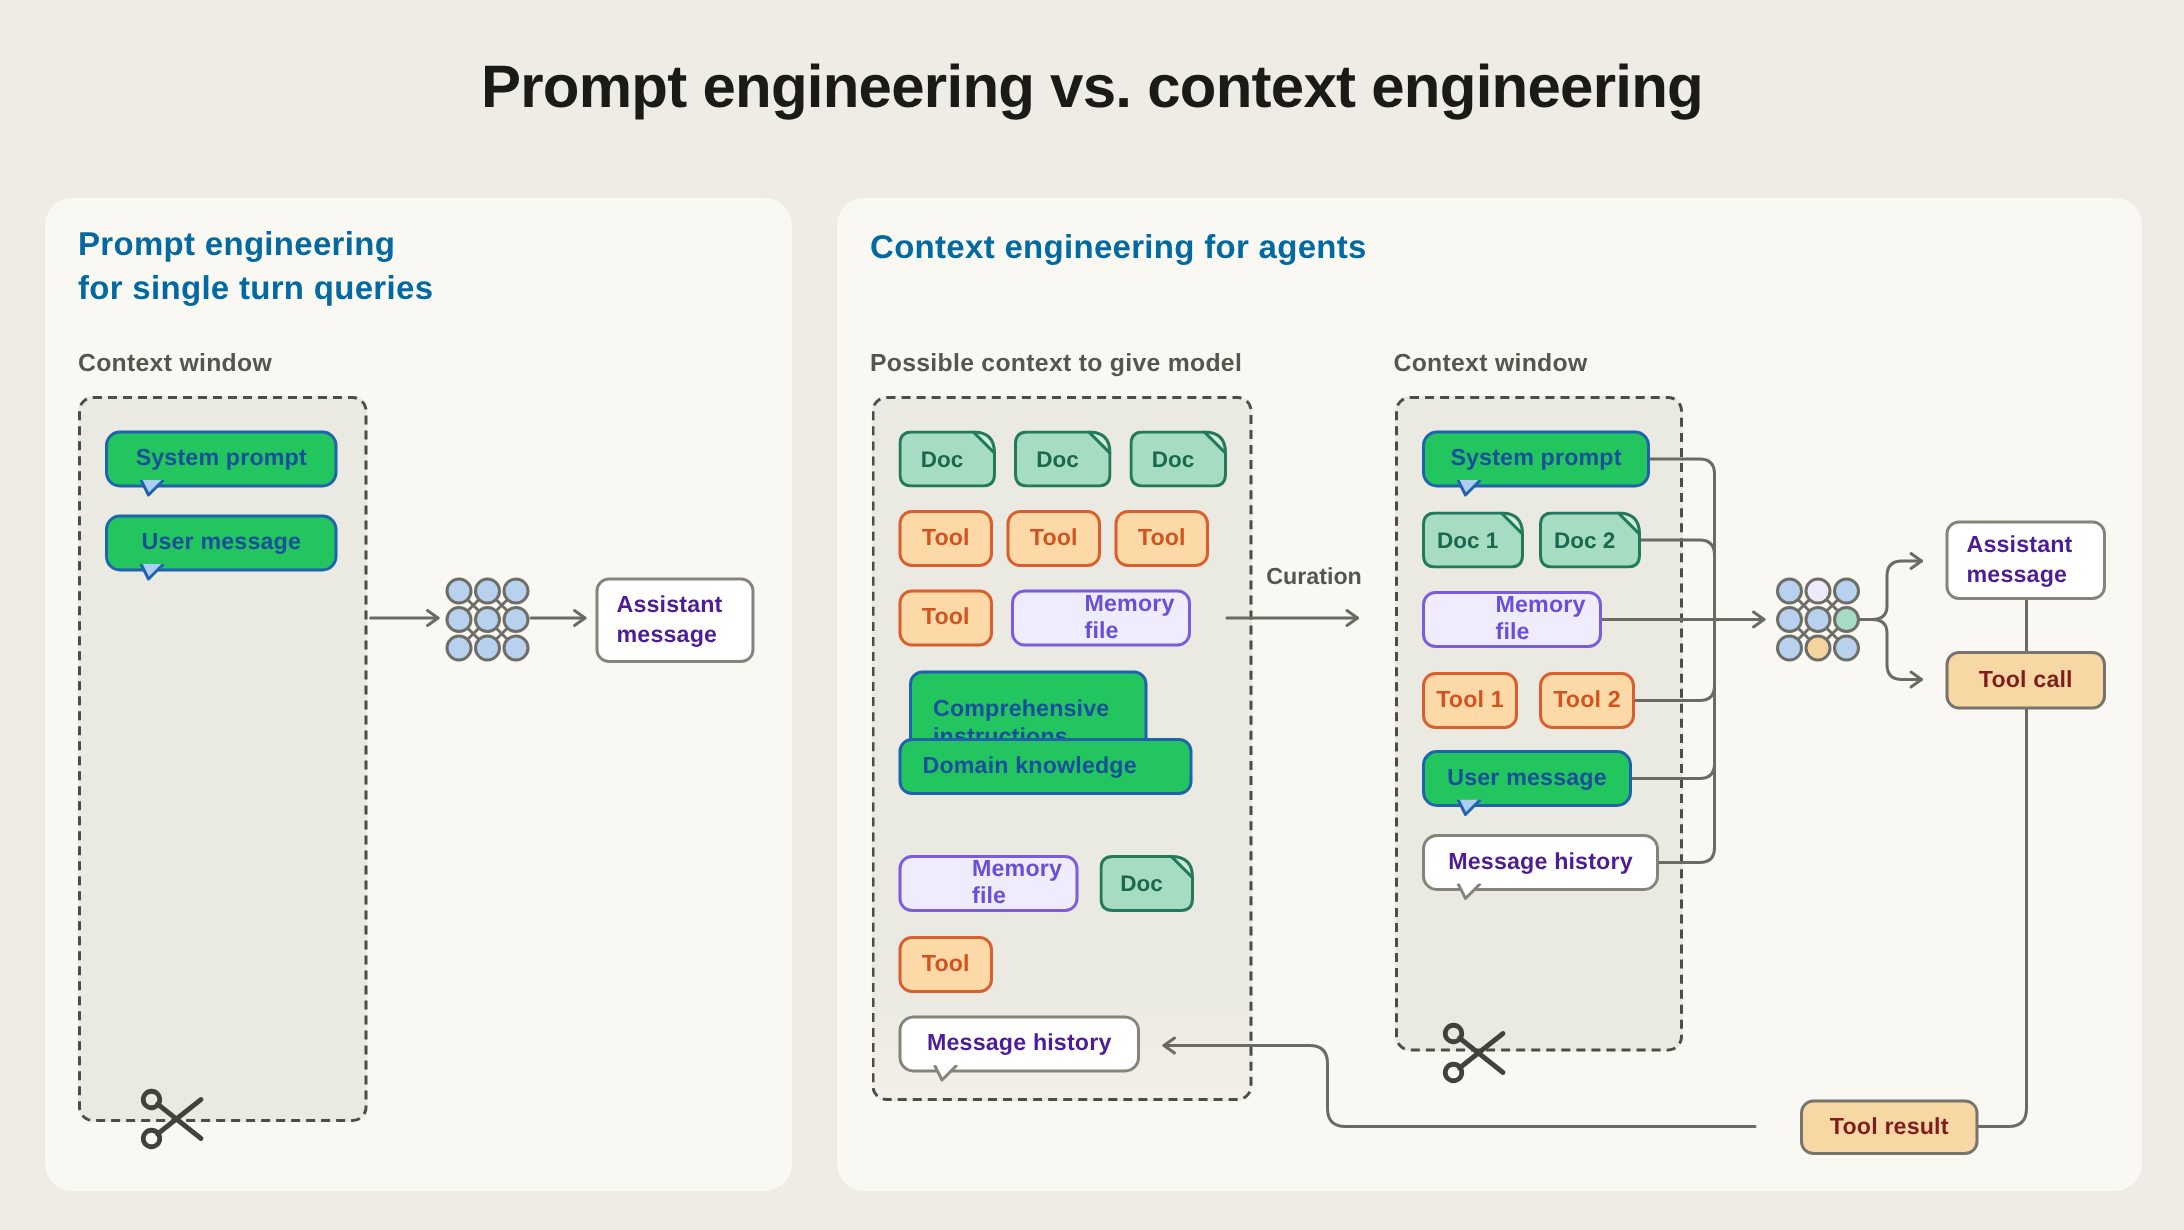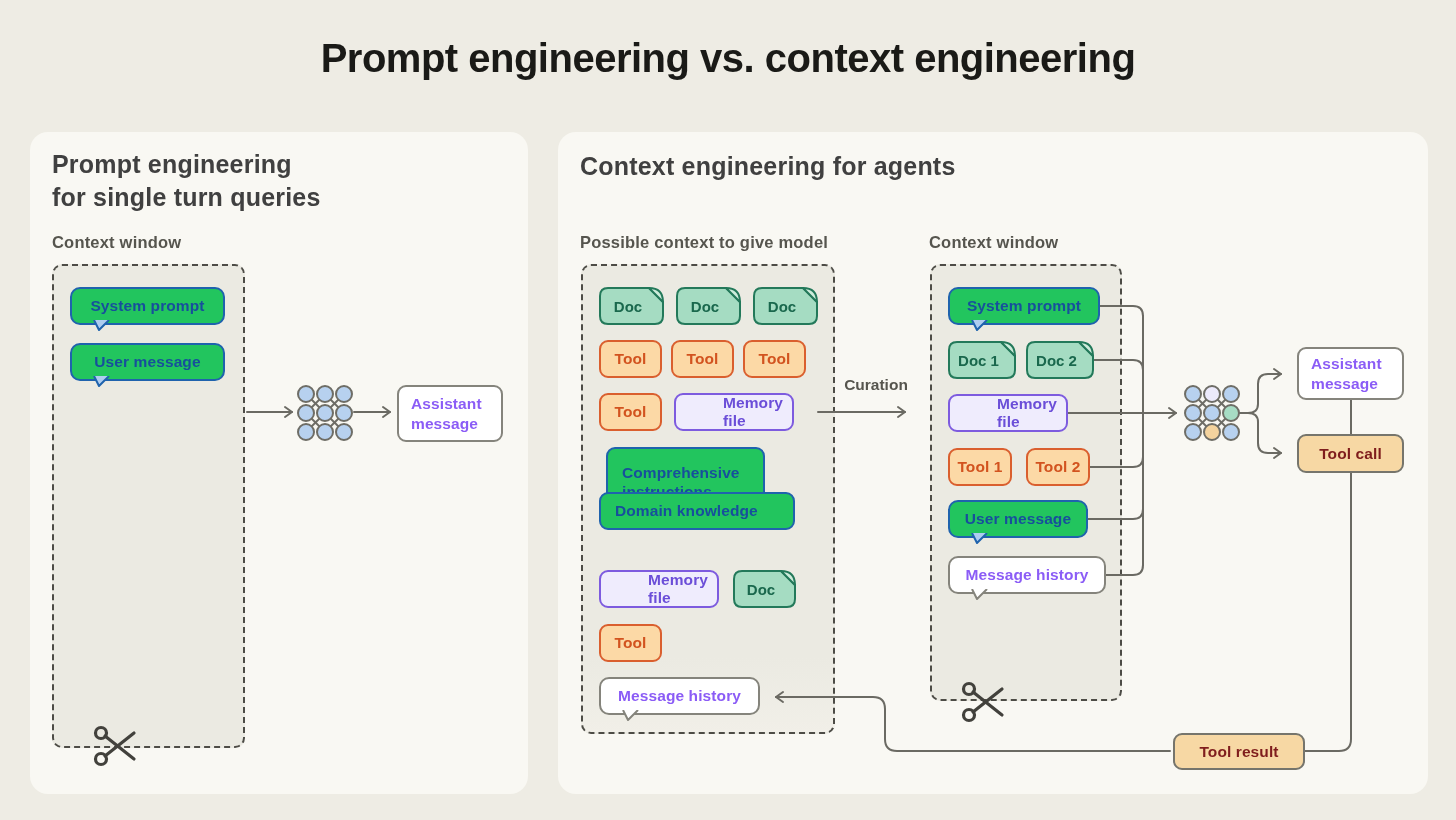--- a/index.html
+++ b/index.html
@@ -3,40 +3,40 @@
 <meta charset="utf-8">
 <style>
   html,body { margin:0; padding:0; background:#eeece4; font-family:"Liberation Sans", sans-serif; }
   .canvas { position:relative; width:1456px; height:820px; background:#eeece4; overflow:hidden; }
 
   .title { position:absolute; top:36px; left:0; width:100%; margin:0; text-align:center;
            font-size:40px; font-weight:bold; letter-spacing:-0.5px; color:#1a1a17; }
 
   .card { position:absolute; background:#f9f8f3; border-radius:18px; }
 
-  .panel-heading { position:absolute; font-size:25px; font-weight:bold; color:#404040;
+  .panel-heading { position:absolute; font-size:22px; font-weight:bold; color:#0369a1;
                    line-height:1.32; white-space:pre-line; letter-spacing:0.2px; }
   .section-label { position:absolute; font-size:16.5px; font-weight:bold; color:#56554e; letter-spacing:0.2px; }
   .small-label   { position:absolute; font-size:15.5px; font-weight:bold; color:#56554e; text-align:center; }
 
   .dashed-box { position:absolute; box-sizing:border-box; border:2px dashed #4d4c46;
                 border-radius:10px; background:#ebeae2; }
   .fade { background:linear-gradient(180deg,#ebeae2 84%,#f1efe8 100%); }
 
   .overlay { position:absolute; left:0; top:0; pointer-events:none; }
   .ln { fill:none; stroke:#6b6a63; stroke-width:2; stroke-linecap:round; stroke-linejoin:round; }
 
   .chip { position:absolute; box-sizing:border-box; display:flex; align-items:center; justify-content:center;
           border:2px solid; border-radius:9px; font-size:15.5px; font-weight:bold; letter-spacing:0.1px; }
   .bubble { border-radius:10px; }
   .tail { position:absolute; left:20px; bottom:-10px; }
 
   .blue   { background:#22c55e; border-color:#1f63ad; color:#174f9c; }
   .blue   .tail path { fill:#aecdf0; stroke:#1f63ad; }
-  .whiteb { background:#ffffff; border-color:#85847c; color:#8b5cf6; }
+  .whiteb { background:#ffffff; border-color:#85847c; color:#4c1d95; }
   .whiteb .tail path { fill:#ffffff; stroke:#85847c; }
   .orange { background:#fcd9a6; border-color:#da5f2e; color:#d2531f;align-items:center; }
   .purple { background:#efecfd; border-color:#7d5bdf; color:#6b4ed8;padding-left:47px; }
   .tan    { background:#f7d8a4; border-color:#76756c; color:#7f1d1d; }
 
   .align-left { justify-content:flex-start; text-align:left; padding-left:14px; line-height:1.22; }
   .out-left   { justify-content:flex-start; text-align:left; padding-left:12px; line-height:1.25; }
 
   .docchip { position:absolute; }
   .docchip svg { position:absolute; left:0; top:0; }
@@ -299,17 +299,17 @@
   </svg>
 
   <div class="chip whiteb out-left" style="left:1297px;top:347px;width:107px;height:53px">
     <span>Assistant message</span>
   </div>
 
   <div class="chip tan" style="left:1297px;top:434px;width:107px;height:39px">
     <span>Tool call</span>
   </div>
 
-  <div class="chip tan" style="left:1173px;top:733px;width:132px;height:37px">
+  <div class="chip tan" style="left:1200px;top:733px;width:119px;height:37px">
     <span>Tool result</span>
   </div>
 
 </div>
 
 </body></html>

